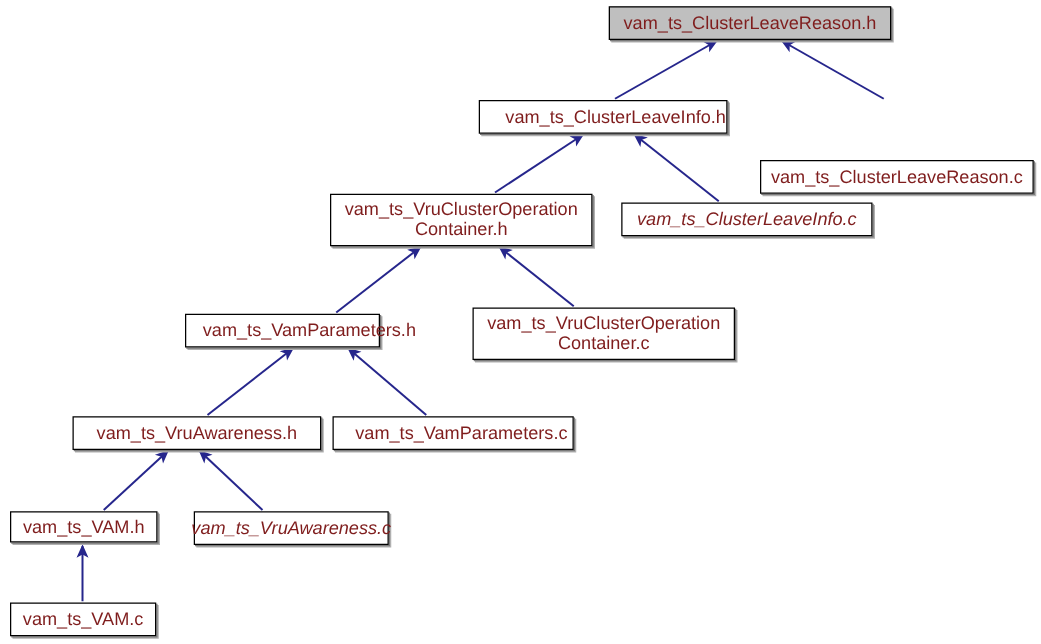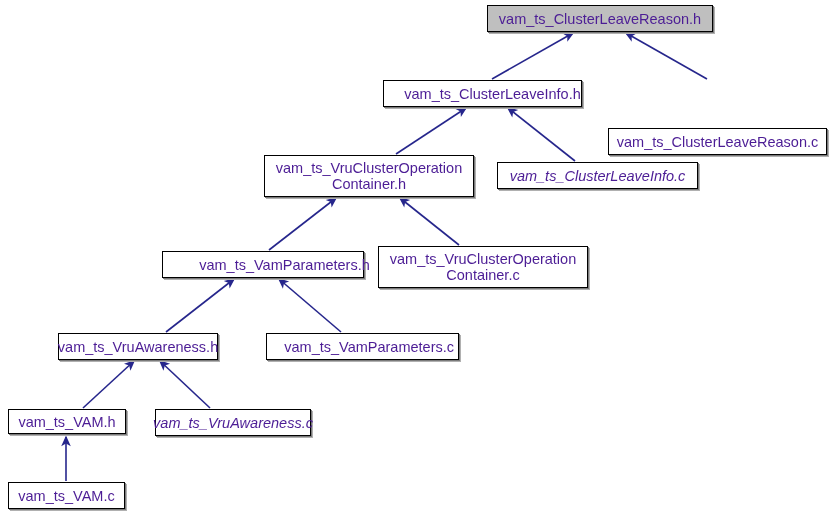--- a/index.html
+++ b/index.html
@@ -22,21 +22,21 @@
     left: 0;
     top: 0;
     width: 833px;
     height: 515px;
   }
   .graph-node {
     position: absolute;
     box-sizing: border-box;
     border: 1px solid #000000;
     background: #ffffff;
-    color: #4c1d95;
+    color: #7f1d1d;
     font-size: 14.5px;
     line-height: 16px;
     text-align: center;
     display: flex;
     align-items: center;
     justify-content: center;
     white-space: pre;
     letter-spacing: 0px;
     z-index: 5;
     box-shadow: 1px 1px 0 0 #7b7b7b, 2px 2px 0 0 #b0b0b0;
@@ -76,23 +76,23 @@
       </g>
   </svg>
 
   <div id="nodes-group">
       <div class="graph-node highlight" style="left: 487px; top: 5px; width: 226px; height: 27px;"><span class="node-label">vam_ts_ClusterLeaveReason.h</span></div>
       <div class="graph-node" style="left: 383px; top: 80px; width: 199px; height: 27px; padding-left: 20px;"><span class="node-label">vam_ts_ClusterLeaveInfo.h</span></div>
       <div class="graph-node" style="left: 608px; top: 80px; width: 219px; height: 27px; margin-top: 48px;"><span class="node-label">vam_ts_ClusterLeaveReason.c</span></div>
       <div class="graph-node" style="left: 264px; top: 155px; width: 210px; height: 42px;"><span class="node-label">vam_ts_VruClusterOperation
 Container.h</span></div>
       <div class="graph-node" style="left: 497px; top: 162px; width: 201px; height: 27px; font-style: italic;"><span class="node-label">vam_ts_ClusterLeaveInfo.c</span></div>
-      <div class="graph-node" style="left: 162px; top: 251px; width: 202px; height: 27px; padding-left: 43px;"><span class="node-label">vam_ts_VamParameters.h</span></div>
+      <div class="graph-node" style="left: 148px; top: 251px; width: 156px; height: 27px; padding-left: 43px;"><span class="node-label">vam_ts_VamParameters.h</span></div>
       <div class="graph-node" style="left: 378px; top: 246px; width: 210px; height: 42px;"><span class="node-label">vam_ts_VruClusterOperation
 Container.c</span></div>
-      <div class="graph-node" style="left: 58px; top: 333px; width: 160px; height: 27px;"><span class="node-label">vam_ts_VruAwareness.h</span></div>
+      <div class="graph-node" style="left: 58px; top: 333px; width: 199px; height: 27px;"><span class="node-label">vam_ts_VruAwareness.h</span></div>
       <div class="graph-node" style="left: 266px; top: 333px; width: 193px; height: 27px; justify-content: flex-end;"><span class="node-label">vam_ts_VamParameters.c</span></div>
       <div class="graph-node" style="left: 8px; top: 409px; width: 118px; height: 25px;"><span class="node-label">vam_ts_VAM.h</span></div>
       <div class="graph-node" style="left: 155px; top: 409px; width: 156px; height: 27px; font-style: italic;"><span class="node-label">vam_ts_VruAwareness.c</span></div>
       <div class="graph-node" style="left: 8px; top: 482px; width: 117px; height: 27px;"><span class="node-label">vam_ts_VAM.c</span></div>
     </div>
 
 </div>
 
 </body></html>

